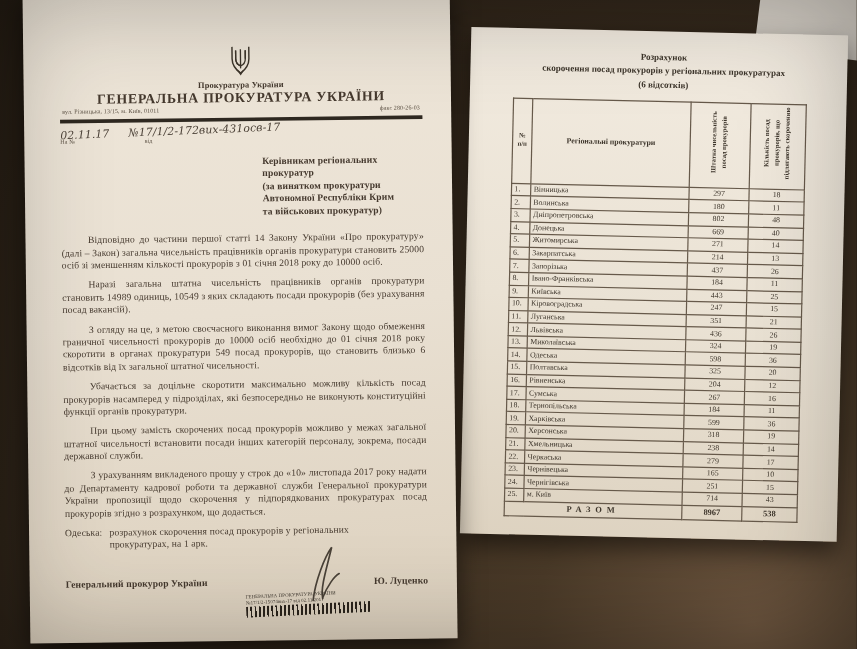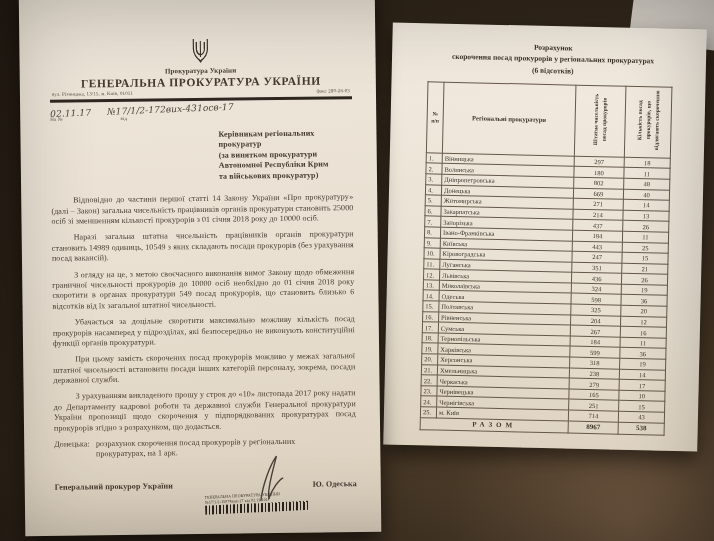--- a/index.html
+++ b/index.html
@@ -107,30 +107,30 @@
     <div class="body">
         <p>Відповідно до частини першої статті 14 Закону України «Про прокуратуру» (далі – Закон) загальна чисельність працівників органів прокуратури становить 25000 осіб зі зменшенням кількості прокурорів з 01 січня 2018 року до 10000 осіб.</p>
         <p>Наразі загальна штатна чисельність працівників органів прокуратури становить 14989 одиниць, 10549 з яких складають посади прокурорів (без урахування посад вакансій).</p>
         <p>З огляду на це, з метою своєчасного виконання вимог Закону щодо обмеження граничної чисельності прокурорів до 10000 осіб необхідно до 01 січня 2018 року скоротити в органах прокуратури 549 посад прокурорів, що становить близько 6 відсотків від їх загальної штатної чисельності.</p>
         <p>Убачається за доцільне скоротити максимально можливу кількість посад прокурорів насамперед у підрозділах, які безпосередньо не виконують конституційні функції органів прокуратури.</p>
         <p>При цьому замість скорочених посад прокурорів можливо у межах загальної штатної чисельності встановити посади інших категорій персоналу, зокрема, посади державної служби.</p>
         <p>З урахуванням викладеного прошу у строк до «10» листопада 2017 року надати до Департаменту кадрової роботи та державної служби Генеральної прокуратури України пропозиції щодо скорочення у підпорядкованих прокуратурах посад прокурорів згідно з розрахунком, що додається.</p>
       </div>
 
     <div class="attach">
-      <span>Донецька:</span>
+      <span>Одеська:</span>
       <span class="txt">розрахунок скорочення посад прокурорів у регіональних прокуратурах, на 1 арк.</span>
     </div>
 
     <div class="sign-row">
       <span>Генеральний прокурор України</span>
       <svg class="sig-svg" width="70" height="48" viewBox="0 0 70 48">
         <path d="M28 46 C30 30 38 10 44 2 C40 18 34 36 36 44 C40 34 46 26 50 24" fill="none" stroke="#4a4238" stroke-width="1.4" stroke-linecap="round"></path>
       </svg>
-      <span>Ю. Одеська</span>
+      <span>Ю. Луценко</span>
     </div>
 
     <div class="stamp">
       <div class="s-line">ГЕНЕРАЛЬНА ПРОКУРАТУРА УКРАЇНИ</div>
       <div class="s-line">№17/1/2-15074вих-17 від 02.11.2017</div>
       <div class="barcode"></div>
     </div>
   </div>
 
   <div class="sheet">

